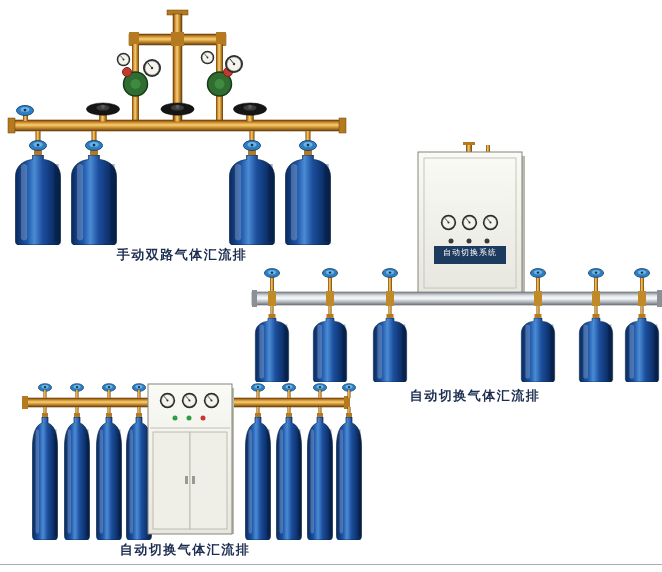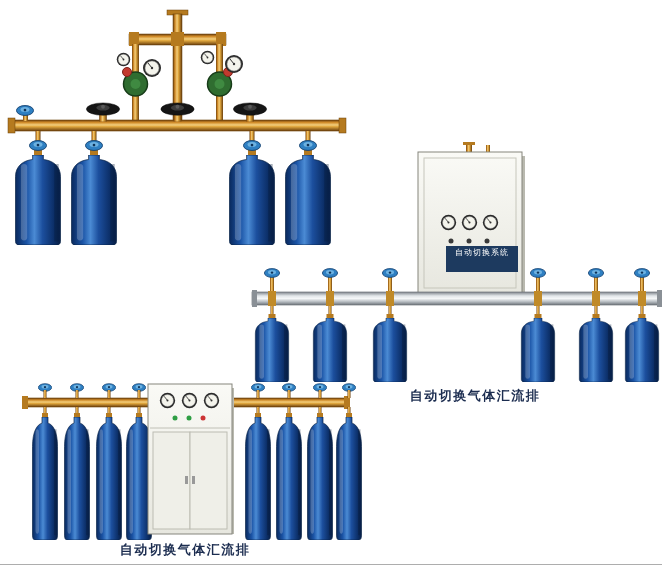--- a/index.html
+++ b/index.html
@@ -2,23 +2,23 @@
 <html><head>
 <meta charset="utf-8">
 <style>
   html,body{margin:0;padding:0;background:#ffffff;}
   #stage{position:relative;width:662px;height:572px;background:#ffffff;overflow:hidden;
          font-family:"Liberation Sans",sans-serif;}
   .figure{position:absolute;}
   .figure svg{display:block;overflow:visible;}
   .caption{position:absolute;width:300px;text-align:center;font-weight:bold;font-size:13px;
            letter-spacing:1.5px;color:#1c2d50;white-space:nowrap;}
-  .plate{position:absolute;left:434px;top:246px;width:72px;height:26px;background:#1d3a5f;
+  .plate{position:absolute;left:434px;top:246px;width:72px;height:18px;background:#1d3a5f;
          color:#ffffff;font-size:8px;line-height:14px;text-align:center;letter-spacing:1px;
-         overflow:hidden;margin-left:12px;}
+         overflow:hidden;}
   .bottom-rule{position:absolute;left:0;top:564px;width:662px;height:1px;background:#adadad;}
 </style>
 </head>
 <body>
 
 <div id="stage">
 
   <svg width="0" height="0" style="position:absolute" aria-hidden="true">
     <defs>
       <linearGradient id="cylGrad" x1="0" y1="0" x2="1" y2="0">
@@ -146,20 +146,21 @@
         <use href="#cyl" x="217" y="145" width="54" height="90"></use>
       </g>
       <g>
         <rect x="297.5" y="121" width="5" height="20" fill="url(#brassH)"></rect>
         <rect x="296" y="138" width="8" height="9" fill="#b57a1f"></rect>
         <use href="#bluewheel" x="291" y="130" width="18" height="11"></use>
         <use href="#cyl" x="273" y="145" width="54" height="90"></use>
       </g>
     </svg>
   </div>
+  <div class="caption" style="left:32px;top:246px;">手动双路气体汇流排</div>
 
   <div class="figure" style="left:252px;top:142px;width:410px;height:246px;">
     <svg width="410" height="246" viewBox="0 0 410 246">
       <g>
         <rect x="214" y="0" width="6" height="12" fill="url(#brassH)"></rect>
         <rect x="211" y="0" width="12" height="3" fill="#b57a1f"></rect>
         <rect x="234" y="3" width="4" height="9" fill="url(#brassH)"></rect>
         <rect x="268" y="14" width="5" height="138" fill="#b9b9af"></rect>
         <rect x="166" y="10" width="104" height="142" fill="url(#cabGrad)" stroke="#85857d" stroke-width="1"></rect>
         <rect x="172" y="16" width="92" height="130" fill="none" stroke="#c6c6bb" stroke-width="1"></rect>

